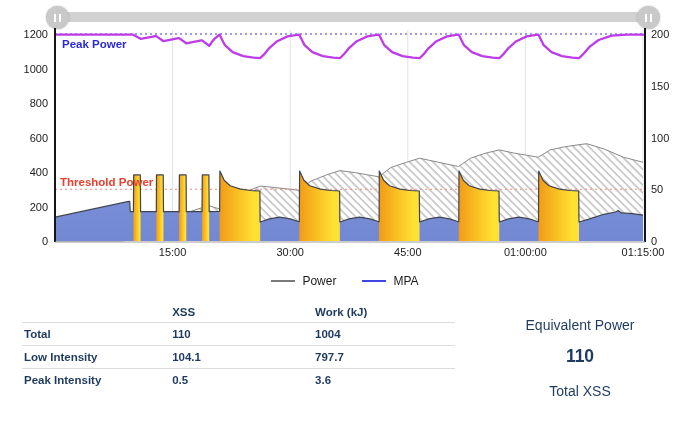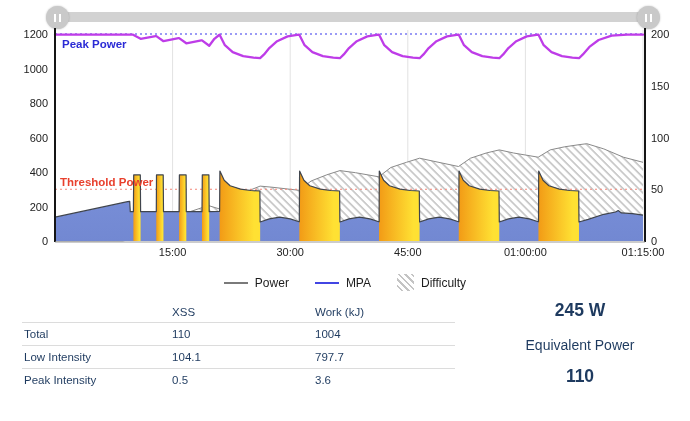--- a/index.html
+++ b/index.html
@@ -20,22 +20,22 @@
   
   .legend{position:absolute;left:0;top:274px;width:690px;display:flex;justify-content:center;align-items:center;gap:26px;
           font-size:12px;color:#1c1c1c;}
   .legend-item{display:flex;align-items:center;gap:7px;cursor:pointer;}
   .swatch-line{display:inline-block;width:24px;height:0;border-top:2.5px solid #777;}
   .swatch-hatch{display:inline-block;width:17px;height:17px;
      background:repeating-linear-gradient(45deg,#ffffff 0 3px,#c4c4c4 3px 4.6px);}
   
   .xtable{position:absolute;left:22px;top:302px;width:433px;border-collapse:collapse;
           font-size:11.5px;color:#1e3a5f;}
-  .xtable th,.xtable td{text-align:left;font-weight:normal;padding:0 0 0 2px;height:22px;}
-  .xtable th{font-weight:normal;height:20px;vertical-align:middle;}
+  .xtable th,.xtable td{text-align:left;font-weight:bold;padding:0 0 0 2px;height:22px;}
+  .xtable th{font-weight:bold;height:20px;vertical-align:middle;}
   .xtable tr{border-bottom:1px solid #dcdcdc;}
   .xtable tr:last-child{border-bottom:none;}
   .col1{width:148px;}.col2{width:143px;}.col3{width:142px;}
   
   .stats{position:absolute;left:510px;top:300px;width:140px;text-align:center;color:#1e3a5f;}
   .stat-value{font-size:17.5px;font-weight:bold;line-height:20px;}
   .stat-label{font-size:14px;margin-top:17px;}
   .stat-gap{margin-top:13px;}
 </style>
 </head>
@@ -137,24 +137,20 @@
 
   <div class="legend">
     <div class="legend-item">
       <span class="swatch-line" id="sw-power" style="border-top-color: rgb(122, 122, 122);"></span>
       <span>Power</span>
     </div>
     <div class="legend-item">
       <span class="swatch-line" id="sw-mpa" style="border-top-color: rgb(66, 69, 227);"></span>
       <span>MPA</span>
     </div>
-    <div class="legend-item">
-      <span class="swatch-hatch"></span>
-      <span>Difficulty</span>
-    </div>
   </div>
 
   <table class="xtable">
     <tbody>
         <tr>
       <th class="col1"></th>
       <th class="col2">XSS</th>
       <th class="col3">Work (kJ)</th>
     </tr>
     <tr>
@@ -169,18 +165,18 @@
     </tr>
     <tr>
       <td>Peak Intensity</td>
       <td>0.5</td>
       <td>3.6</td>
     </tr>
   </tbody>
     </table>
 
   <div class="stats">
-    <div class="stat-value">245 W</div>
     <div class="stat-label">Equivalent Power</div>
     <div class="stat-value stat-gap">110</div>
+    <div class="stat-label">Total XSS</div>
   </div>
 
 </div>
 
 </body></html>

